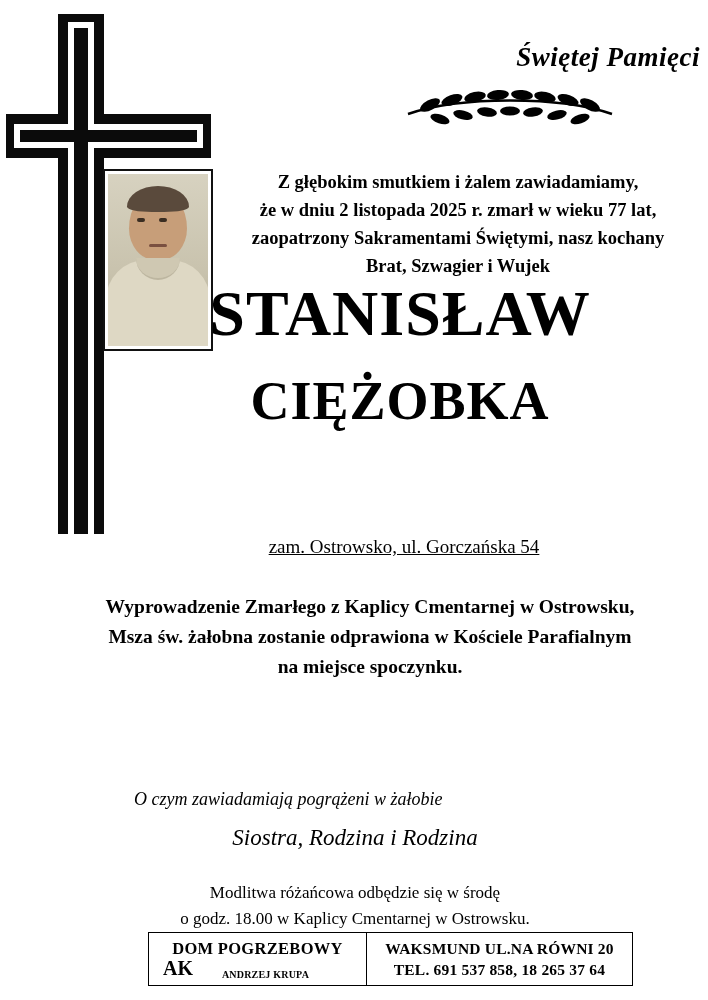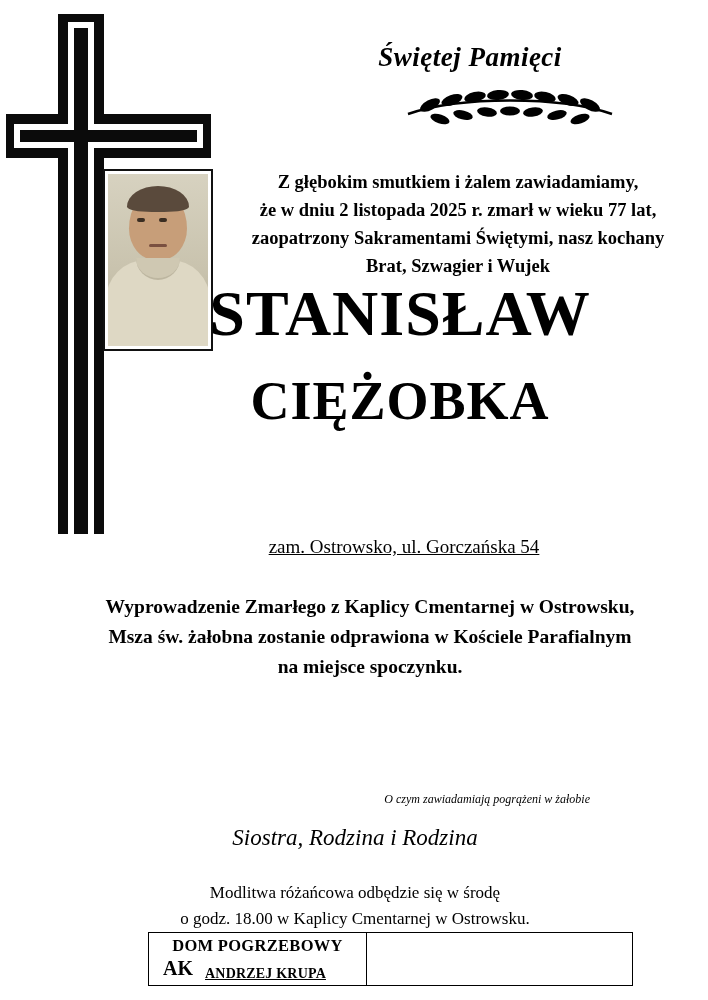--- a/index.html
+++ b/index.html
@@ -167,21 +167,21 @@
     border-radius: 0 0 22px 22px;
     border-bottom: 2px solid #bdb6a0;
   }
 
   
   .swietej {
     position: absolute;
     left: 240px;
     top: 42px;
     width: 460px;
-    text-align: center;
+    text-align: right;
     font-family: "Liberation Serif", serif;
     font-style: italic;
     font-weight: bold;
     font-size: 27px;
     letter-spacing: 0.5px;
   }
   .branch {
     position: absolute;
     left: 400px;
     top: 84px;
@@ -240,26 +240,26 @@
     top: 592px;
     width: 600px;
     text-align: center;
     font-size: 19.5px;
     font-weight: bold;
     line-height: 30px;
   }
 
   .notice {
     position: absolute;
-    left: 120px;
+    left: 134px;
     top: 786px;
     width: 470px;
-    text-align: right;
+    text-align: left;
     font-style: italic;
-    font-size: 12px;
+    font-size: 18px;
     line-height: 26px;
   }
   .family {
     position: absolute;
     left: 120px;
     top: 822px;
     width: 470px;
     text-align: center;
     font-style: italic;
     font-size: 23px;
@@ -298,26 +298,25 @@
     justify-content: center;
     align-items: center;
     position: relative;
   }
   .fl-title {
     font-size: 16.5px;
     font-weight: bold;
     letter-spacing: 0.3px;
   }
   .fl-sub {
-    font-size: 14px;
+    font-size: 10px;
     font-weight: bold;
     letter-spacing: 0.2px;
     margin-top: 10px;
     padding-left: 16px;
-    text-decoration: underline;
   }
   .fl-mono {
     position: absolute;
     left: 14px;
     bottom: 5px;
     font-size: 20px;
     font-weight: bold;
     font-family: "Liberation Serif", serif;
   }
   .footer-right {
@@ -419,15 +418,19 @@
     <div>Modlitwa różańcowa odbędzie się w środę</div>
     <div>o godz. 18.00 w Kaplicy Cmentarnej w Ostrowsku.</div>
   </div>
 
   <div class="footer">
     <div class="footer-left">
       <div class="fl-title">DOM POGRZEBOWY</div>
       <div class="fl-sub">ANDRZEJ KRUPA</div>
       <div class="fl-mono">AK</div>
     </div>
+    <div class="footer-right">
+      <div class="fr-line1">WAKSMUND UL.NA RÓWNI 20</div>
+      <div class="fr-line2">TEL. 691 537 858,  18 265 37 64</div>
+    </div>
   </div>
 
 </div>
 
 </body></html>

